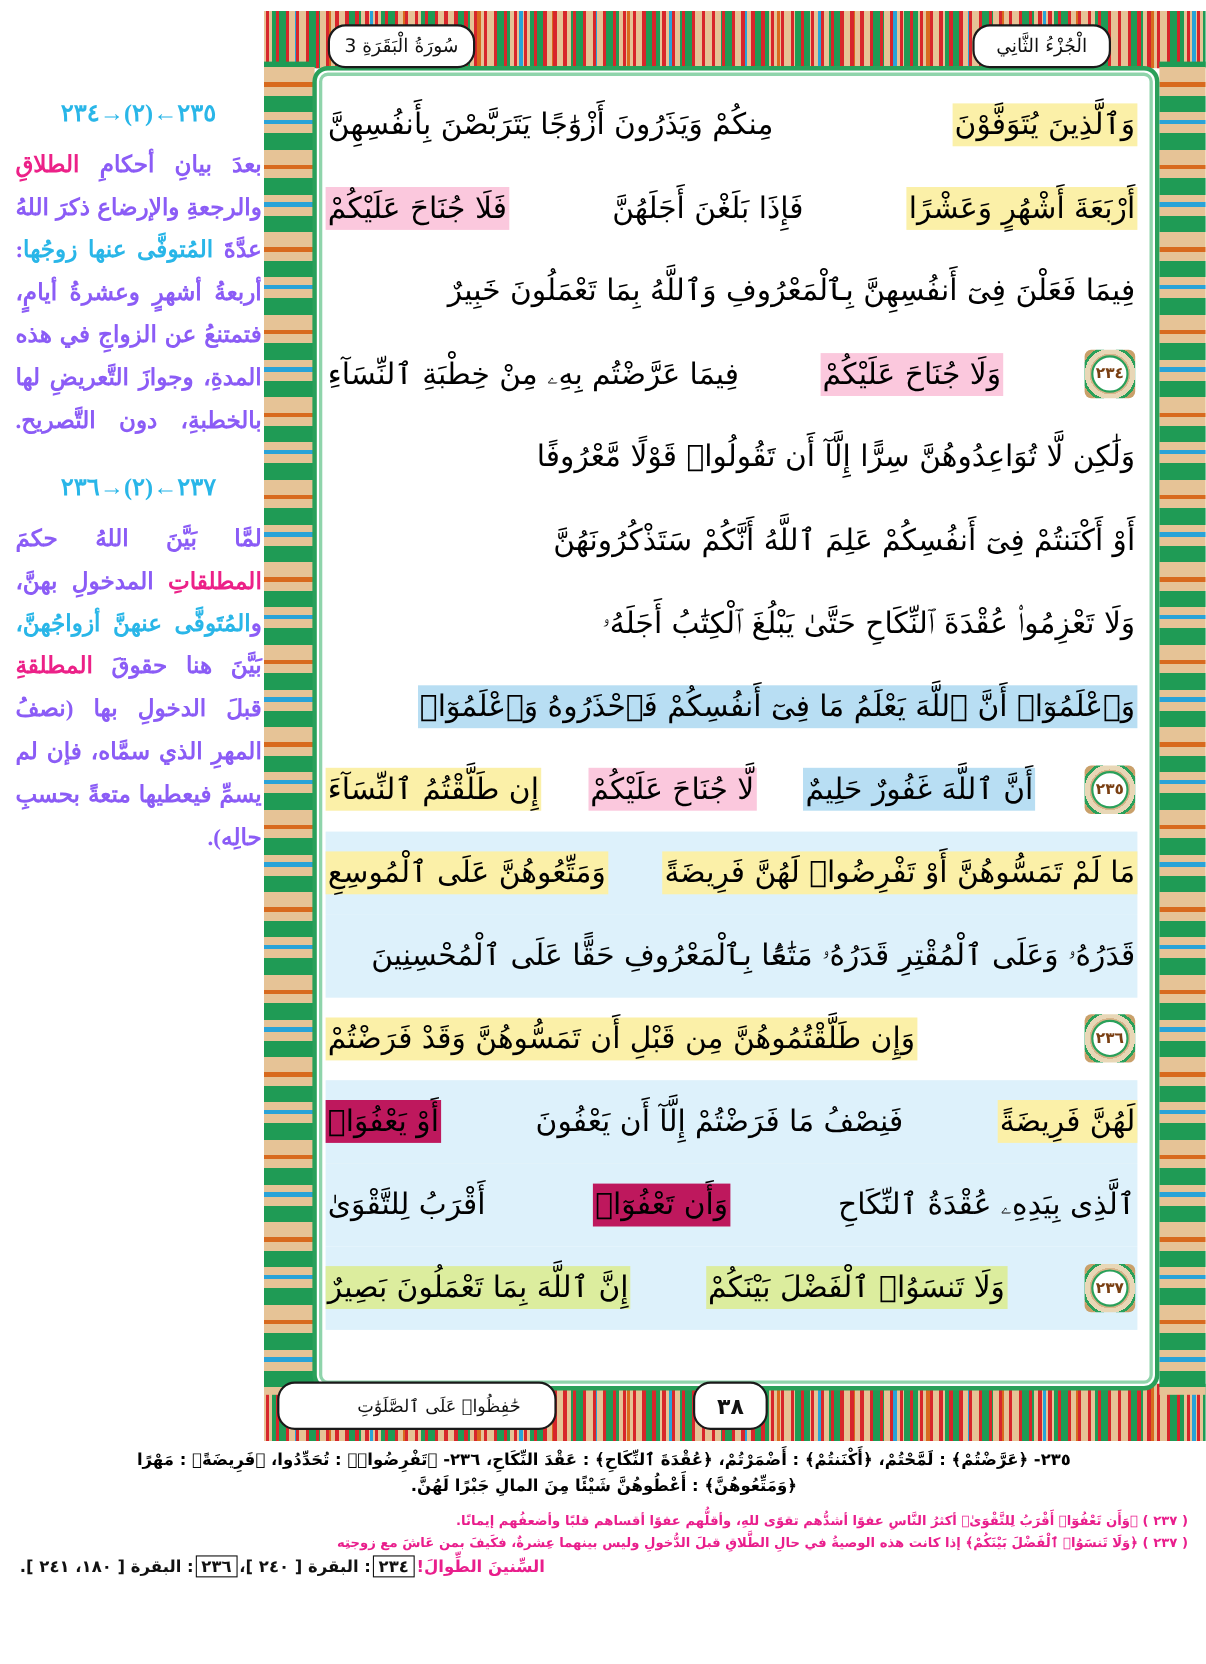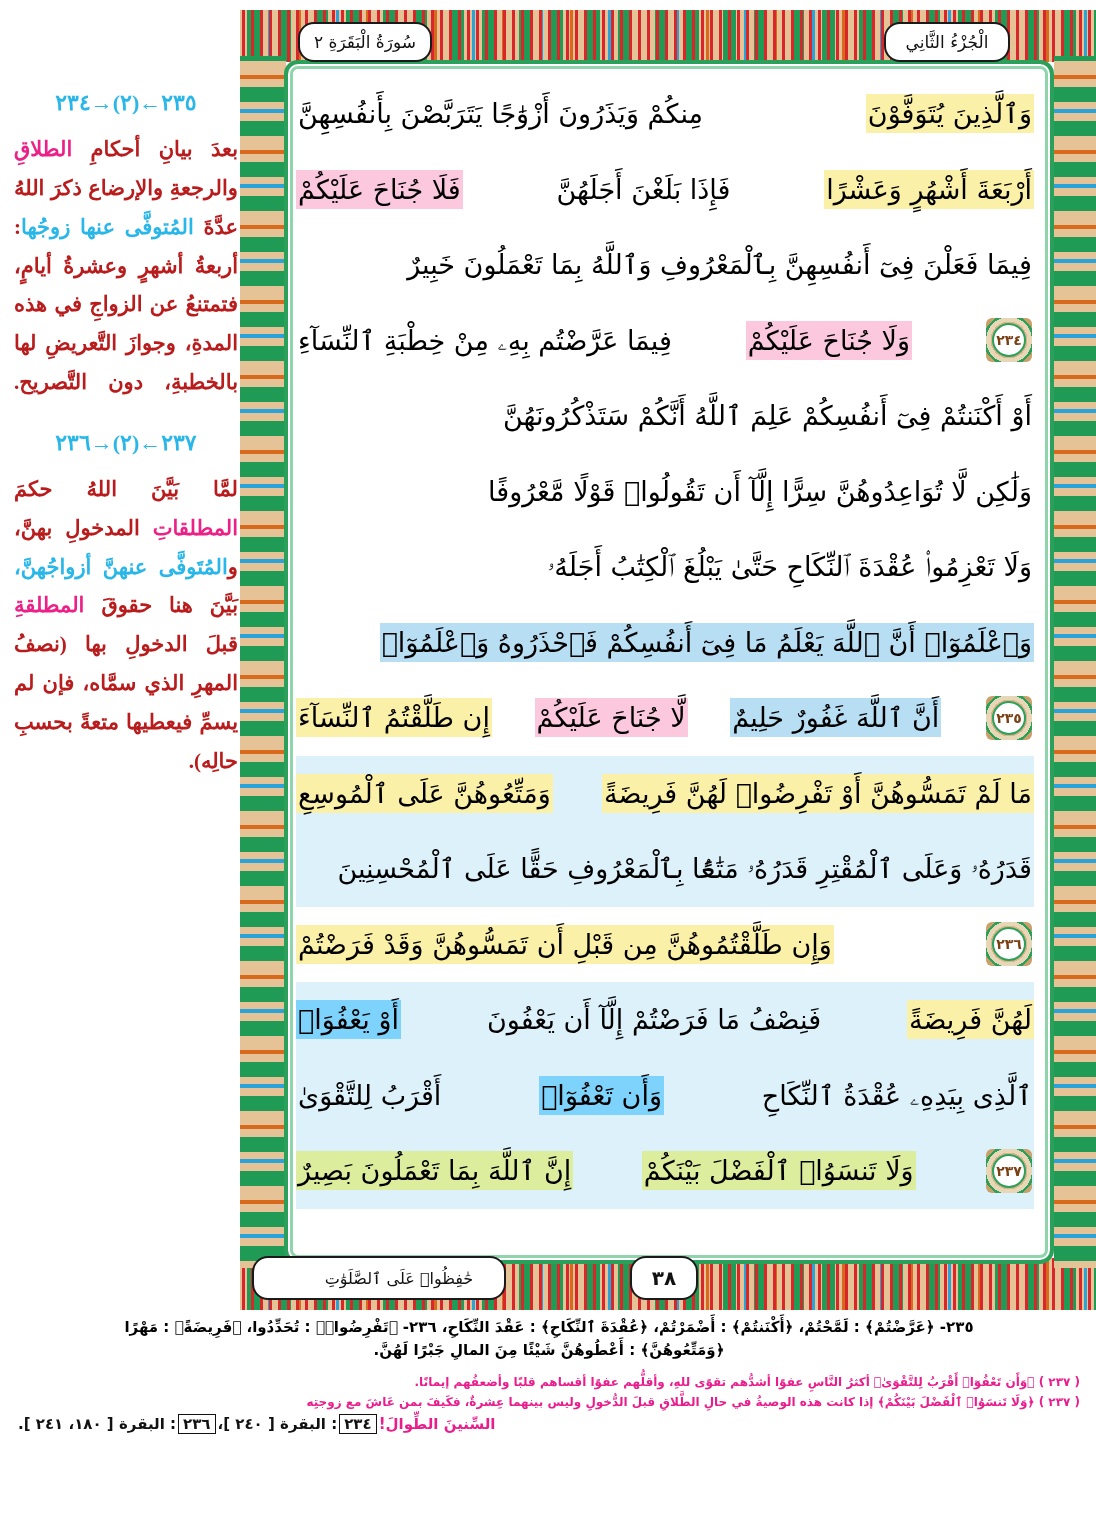--- a/index.html
+++ b/index.html
@@ -133,21 +133,21 @@
     font-family:"DejaVu Sans","Liberation Sans",sans-serif;
     letter-spacing:-0.5px;
   }
   .ql{height:75.5px;display:flex;align-items:center;justify-content:space-between;width:100%;}
   .seg{display:inline-block;padding:6px 2px;}
   .hl-yellow{background:#fbf0a8;}
   .hl-pink{background:#fbc8dd;}
   .hl-blue{background:#b8def3;}
   .hl-lightblue-row{background:#ddf1fb;}
   .hl-green{background:#dced9e;}
-  .hl-grey{background:#7dd3fc;text-align:right;}
+  .hl-grey{background:#be185d;text-align:right;}
   .hl-none{background:transparent;}
 
   .ayah-marker{
     display:inline-flex;
     align-items:center;justify-content:center;
     width:46px;height:44px;
     flex:0 0 46px;
     font-size:15px;font-weight:bold;
     color:#7a3f12;
     background:
@@ -191,21 +191,21 @@
   }
   .side-text{
     font-size:21px;
     line-height:1.85;
     text-align:justify;
     text-align-last:justify;
     font-weight:bold;
   }
   .side-text .w-pink{color:#ec2188;}
   .side-text .w-cyan{color:#29b6e8;}
-  .side-text .w-black{color:#b91c1c;}
+  .side-text .w-black{color:#8b5cf6;}
 
   #sidebar-block-2{margin-top:28px;}
 
   
   .footnotes{
     position:absolute;
     left:18px;top:1316px;
     width:1062px;
     direction:rtl;
     font-family:"DejaVu Sans","Liberation Sans",sans-serif;
@@ -254,21 +254,21 @@
 
   <div class="frame">
     <div class="orn-band orn-top"></div>
     <div class="orn-band orn-bottom"></div>
     <div class="orn-band orn-left"></div>
     <div class="orn-band orn-right"></div>
     <div class="frame-inner"></div>
   </div>
 
   <div class="cartouche" id="surah-cartouche">
-    <span>سُورَةُ الْبَقَرَةِ ٢</span>
+    <span>سُورَةُ الْبَقَرَةِ 3</span>
   </div>
   <div class="cartouche" id="juz-cartouche">
     <span>الْجُزْءُ الثَّانِي</span>
   </div>
 
   <div class="sidebar">
     <div class="side-block" id="sidebar-block-1">
       <div class="side-range">٢٣٥←(٢)→٢٣٤</div>
       <div class="side-text" id="side-text-1"><span class="w-black">بعدَ بيانِ أحكامِ </span><span class="w-pink">الطلاقِ</span><span class="w-black"> والرجعةِ والإرضاع ذكرَ اللهُ </span><span class="w-black">عدَّةَ </span><span class="w-cyan">المُتوفَّى عنها زوجُها</span><span class="w-black">: أربعةُ أشهرٍ وعشرةُ أيامٍ، فتمتنعُ عن الزواجِ في هذه المدةِ، وجوازَ التَّعريضِ لها بالخطبةِ، دون التَّصريح.</span></div>
     </div>
@@ -292,24 +292,24 @@
         <span class="seg hl-none">فِيمَا فَعَلْنَ فِىٓ أَنفُسِهِنَّ بِٱلْمَعْرُوفِ وَٱللَّهُ بِمَا تَعْمَلُونَ خَبِيرٌ</span>
       </div>
       <div class="ql ayah-line">
         <span class="ayah-marker">
           <span>٢٣٤</span>
         </span>
         <span class="seg hl-pink">وَلَا جُنَاحَ عَلَيْكُمْ</span>
         <span class="seg hl-none">فِيمَا عَرَّضْتُم بِهِۦ مِنْ خِطْبَةِ ٱلنِّسَآءِ</span>
       </div>
       <div class="ql ayah-line">
+        <span class="seg hl-none">وَلَٰكِن لَّا تُوَاعِدُوهُنَّ سِرًّا إِلَّآ أَن تَقُولُوا۟ قَوْلًا مَّعْرُوفًا</span>
+      </div>
+      <div class="ql ayah-line">
         <span class="seg hl-none">أَوْ أَكْنَنتُمْ فِىٓ أَنفُسِكُمْ عَلِمَ ٱللَّهُ أَنَّكُمْ سَتَذْكُرُونَهُنَّ</span>
-      </div>
-      <div class="ql ayah-line">
-        <span class="seg hl-none">وَلَٰكِن لَّا تُوَاعِدُوهُنَّ سِرًّا إِلَّآ أَن تَقُولُوا۟ قَوْلًا مَّعْرُوفًا</span>
       </div>
       <div class="ql ayah-line">
         <span class="seg hl-none">وَلَا تَعْزِمُوا۟ عُقْدَةَ ٱلنِّكَاحِ حَتَّىٰ يَبْلُغَ ٱلْكِتَٰبُ أَجَلَهُۥ</span>
       </div>
       <div class="ql ayah-line">
         <span class="seg hl-blue">وَٱعْلَمُوٓا۟ أَنَّ ٱللَّهَ يَعْلَمُ مَا فِىٓ أَنفُسِكُمْ فَٱحْذَرُوهُ وَٱعْلَمُوٓا۟</span>
       </div>
       <div class="ql ayah-line">
         <span class="ayah-marker">
           <span>٢٣٥</span>

